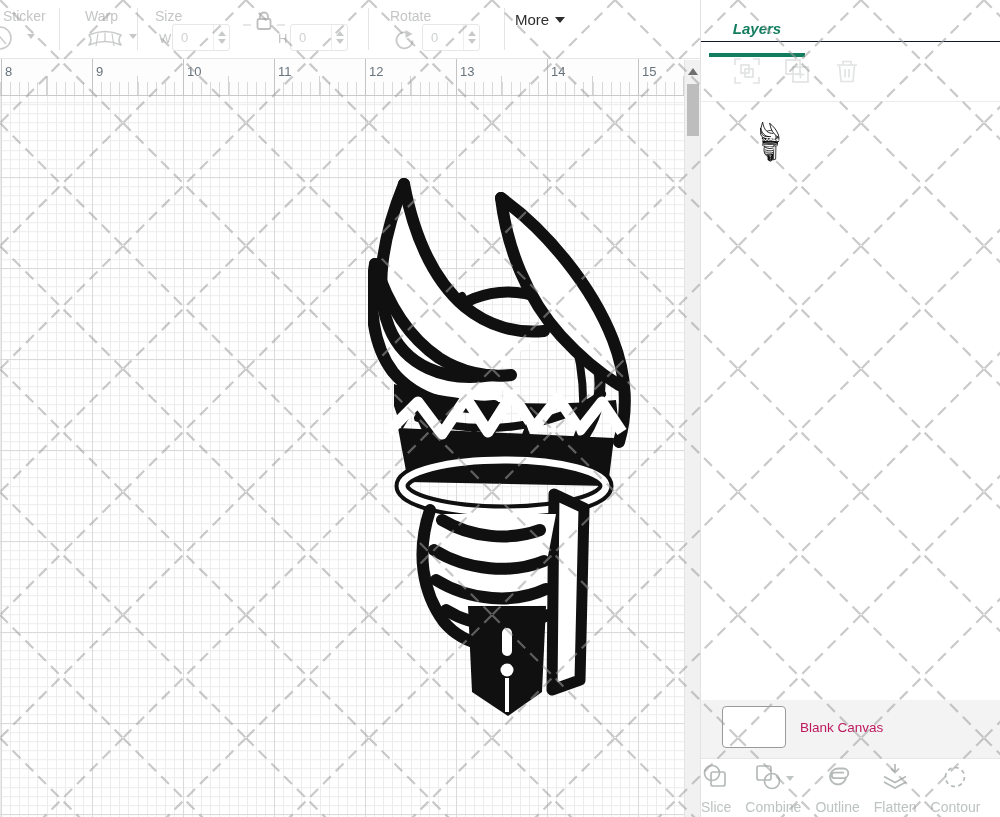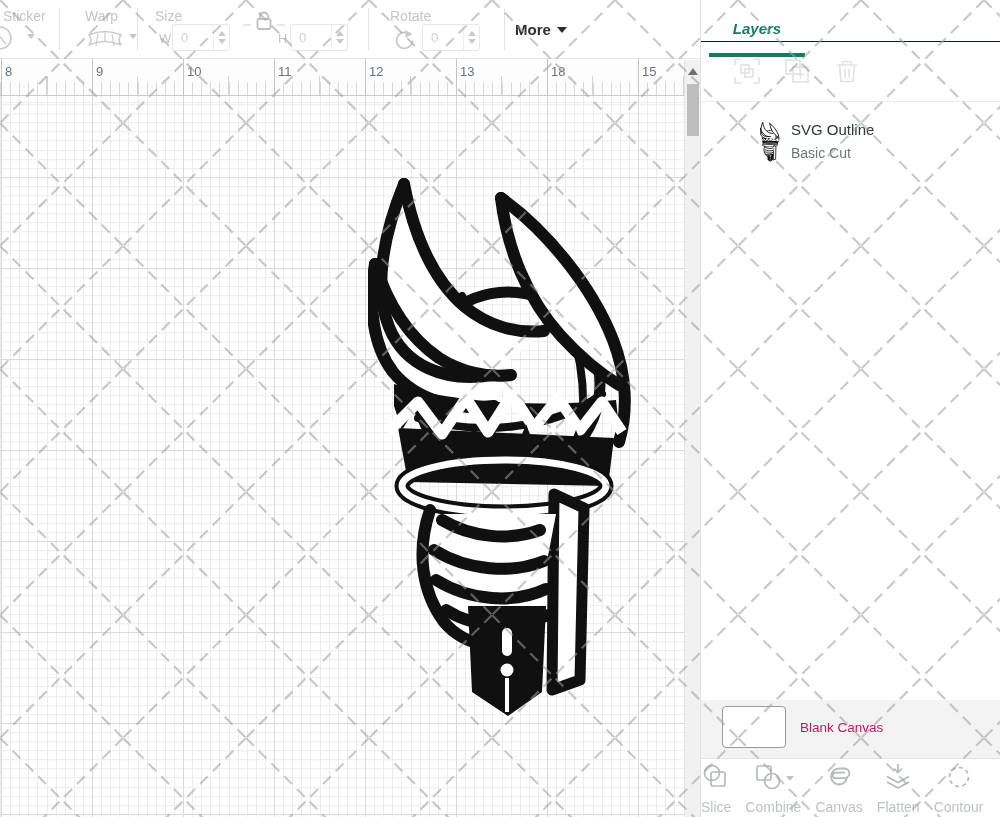--- a/index.html
+++ b/index.html
@@ -18,22 +18,22 @@
               border-right:4px solid transparent; border-top:5px solid #c6c8c8; }
   .num-box { position:absolute; top:24px; height:27px; display:flex; align-items:stretch;
              border:1px solid #e7e7e7; border-radius:3px; background:#fff; }
   .num-box input { border:none; outline:none; width:40px; font-size:13px; color:#cfd1d1;
                    padding-left:8px; font-family:"Liberation Sans",sans-serif; background:transparent; }
   .stepper { width:16px; border-left:1px solid #eee; display:flex; flex-direction:column;
              align-items:center; justify-content:center; gap:3px; }
   .stepper .up { width:0;height:0;border-left:4px solid transparent;border-right:4px solid transparent;border-bottom:5px solid #c8caca; }
   .stepper .dn { width:0;height:0;border-left:4px solid transparent;border-right:4px solid transparent;border-top:5px solid #c8caca; }
   .wh-label { position:absolute; top:31px; font-size:13px; color:#c4c6c6; }
-  .more-btn { position:absolute; left:515px; top:21px; font-size:15px; color:#2d2d2d;
-              display:flex; align-items:center; gap:6px; cursor:pointer;font-weight:bold; }
+  .more-btn { position:absolute; left:515px; top:11px; font-size:15px; color:#2d2d2d;
+              display:flex; align-items:center; gap:6px; cursor:pointer; }
   .more-btn .caret { width:0;height:0;border-left:5px solid transparent;border-right:5px solid transparent;border-top:6px solid #2d2d2d; }
 
   
   .ruler { position:absolute; left:0; top:60px; width:684px; height:36px; background:#fdfdfd;
            border-bottom:1px solid #c9c9c9; z-index:4; }
   .ruler .ticks-minor { position:absolute; bottom:0; left:0; right:0; height:13px;
      background:repeating-linear-gradient(to right,#d9d9d9 0 1px,transparent 1px 9.1px);
      background-position-x:1px; }
   .ruler .ticks-half { position:absolute; bottom:0; left:0; right:0; height:19px;
      background:repeating-linear-gradient(to right,#d4d4d4 0 1px,transparent 1px 45.5px);
@@ -208,21 +208,21 @@
 <div class="ruler">
   <div class="ticks-minor"></div>
   <div class="ticks-half"></div>
   <div class="ticks-major"></div>
   <span class="rnum" style="left:5px">8</span>
   <span class="rnum" style="left:96px">9</span>
   <span class="rnum" style="left:187px">10</span>
   <span class="rnum" style="left:278px">11</span>
   <span class="rnum" style="left:369px">12</span>
   <span class="rnum" style="left:460px">13</span>
-  <span class="rnum" style="left:551px">18</span>
+  <span class="rnum" style="left:551px">14</span>
   <span class="rnum" style="left:642px">15</span>
 </div>
 
 <div class="canvas-grid"></div>
 <div class="artwork">
   <svg width="272" height="540" viewBox="0 0 272 540">
       <use href="#torch-art"></use>
     </svg>
 </div>
 
@@ -259,24 +259,20 @@
       </svg>
     </span>
   </div>
 
   <div class="layer-row">
     <span class="layer-thumb">
       <svg width="22" height="40" viewBox="0 0 272 540" preserveAspectRatio="xMidYMid meet">
           <use href="#torch-art"></use>
         </svg>
     </span>
-    <span class="layer-text">
-      <div class="layer-title">SVG Outline</div>
-      <div class="layer-sub">Basic Cut</div>
-    </span>
   </div>
 
   <div class="blank-row">
     <div class="blank-swatch"></div>
     <span class="blank-label">Blank Canvas</span>
   </div>
 
   <div class="bottom-bar">
     <div class="ba-item">
       <span class="ba-icon-row">
@@ -302,21 +298,21 @@
       <span class="ba-label">Combine</span>
     </div>
     <div class="ba-item">
       <span class="ba-icon-row">
           <span>
         <svg width="30" height="30" stroke="#b5bbb9" stroke-width="1.8" fill="none">
               <path d="M23,14.5 a8,8 0 1 1 -8,-8 l5.5,0 a4.8,4.8 0 0 1 0,9.6 l-9,0 a2.7,2.7 0 0 1 0,-5.4 l9.5,0"></path>
             </svg>
       </span>
         </span>
-      <span class="ba-label">Canvas</span>
+      <span class="ba-label">Outline</span>
     </div>
     <div class="ba-item">
       <span class="ba-icon-row">
           <span>
         <svg width="30" height="30" stroke="#b5bbb9" stroke-width="1.7" fill="none">
               <path d="M15,2 V10 M11,6.5 L15,10.5 L19,6.5 M4,14.5 L15,20.5 L26,14.5 M4,20 L15,26 L26,20"></path>
             </svg>
       </span>
         </span>
       <span class="ba-label">Flatten</span>

